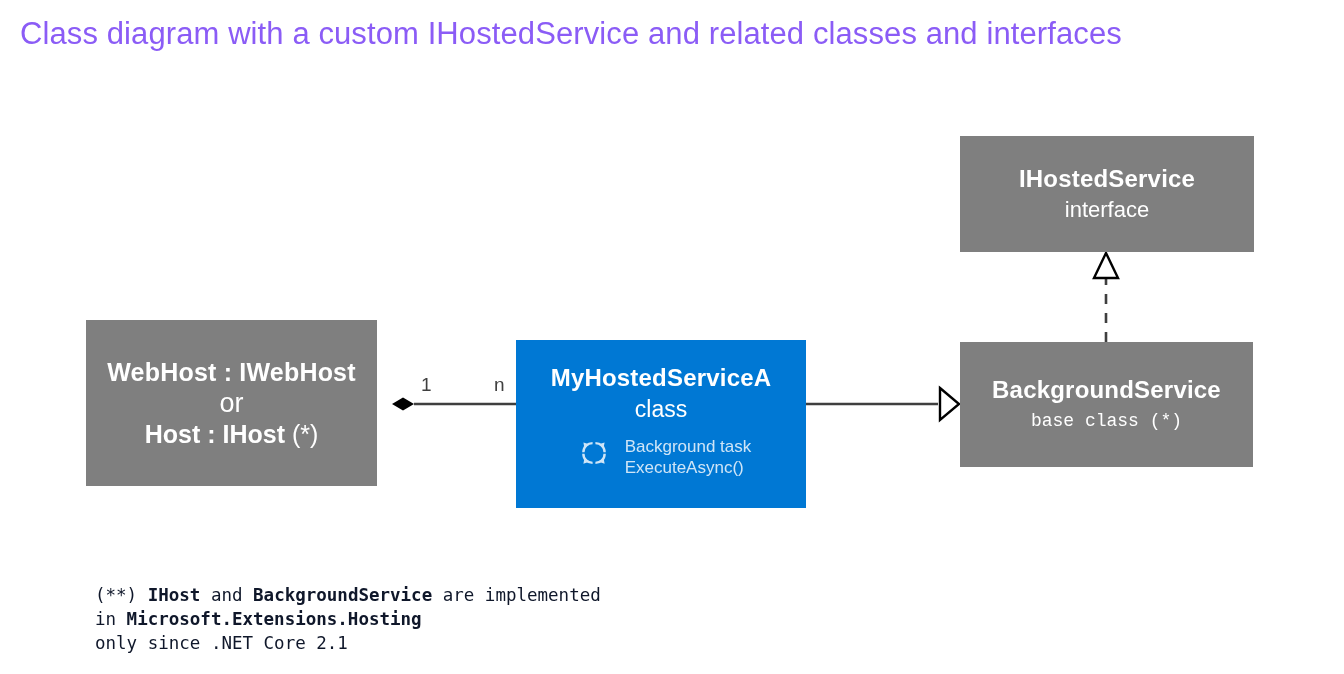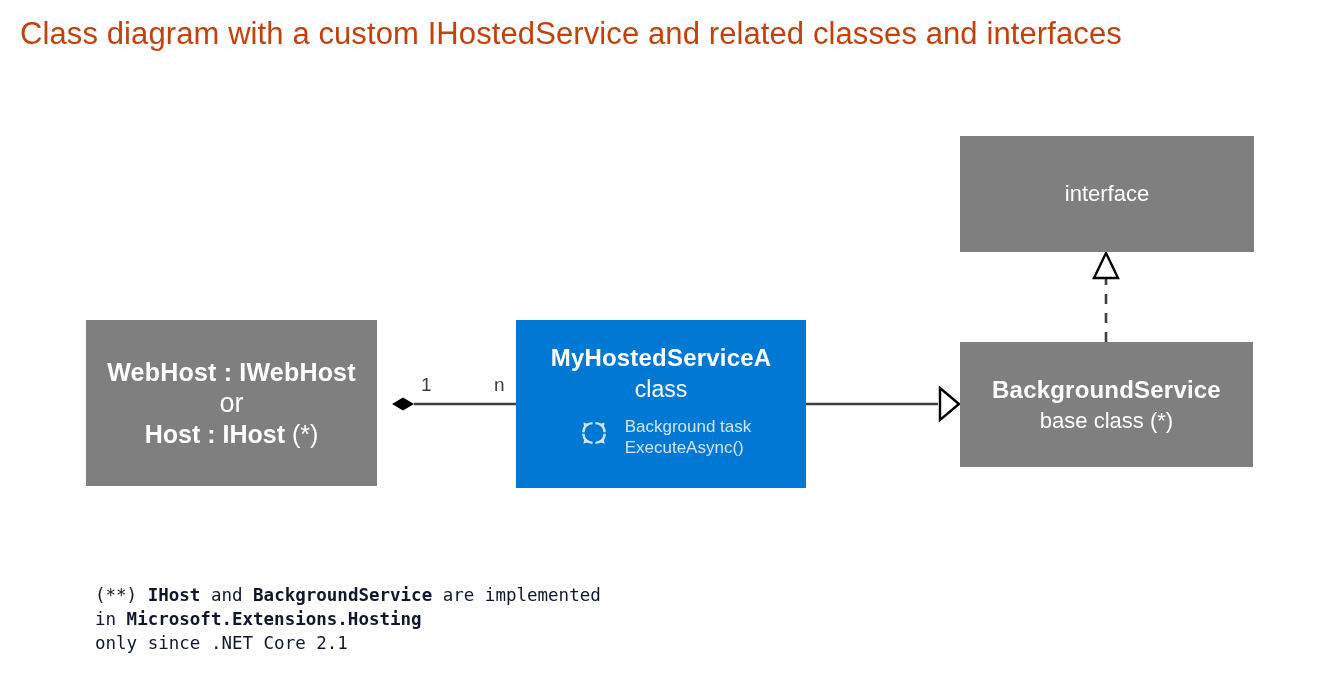--- a/index.html
+++ b/index.html
@@ -21,21 +21,21 @@
   }
 
   
   .diagram-title {
     position: absolute;
     left: 20px;
     top: 14px;
     font-size: 31px;
     line-height: 40px;
     font-weight: 400;
-    color: #c2410c;
+    color: #8b5cf6;
     letter-spacing: 0.1px;
     white-space: nowrap;
   }
 
   
   .node {
     position: absolute;
     box-sizing: border-box;
     display: flex;
     flex-direction: column;
@@ -63,21 +63,21 @@
     height: 166px;
   }
   #node-webhost .node-title { font-size: 25px; line-height: 32px; }
   #node-webhost .node-or    { font-size: 27px; line-height: 30px; font-weight: 400; }
   #node-webhost .node-alt   { font-size: 25px; line-height: 32px; font-weight: bold; }
   #node-webhost .node-alt .star { font-weight: 400; }
 
   
   #node-myhostedservice {
     left: 516px;
-    top: 320px;
+    top: 340px;
     width: 290px;
     height: 168px;
     justify-content: flex-start;
     padding-top: 22px;
   }
   #node-myhostedservice .node-title { font-size: 24px; line-height: 32px; }
   #node-myhostedservice .node-sub   { font-size: 23px; line-height: 30px; }
 
   .task-row {
     display: flex;
@@ -106,21 +106,21 @@
   #node-ihostedservice .node-sub   { font-size: 22px; line-height: 30px; }
 
   
   #node-backgroundservice {
     left: 960px;
     top: 342px;
     width: 293px;
     height: 125px;
   }
   #node-backgroundservice .node-title { font-size: 24px; line-height: 32px; }
-  #node-backgroundservice .node-sub   { font-size: 22px; line-height: 30px; }
+  #node-backgroundservice .node-sub   { font-size: 18px; line-height: 30px; font-family: Liberation Mono, monospace; }
 
   
   #connectors {
     position: absolute;
     left: 0; top: 0;
     width: 1344px;
     height: 674px;
     pointer-events: none;
   }
 
@@ -204,20 +204,21 @@
         </g>
       </svg>
       <div class="task-text">
         <div>Background task</div>
         <div>ExecuteAsync()</div>
       </div>
     </div>
   </div>
 
   <div class="node gray" id="node-ihostedservice">
+    <div class="node-title">IHostedService</div>
     <div class="node-sub">interface</div>
   </div>
 
   <div class="node gray" id="node-backgroundservice">
     <div class="node-title">BackgroundService</div>
     <div class="node-sub">base class (*)</div>
   </div>
 
   <div class="footnote"><span>(**) </span><b>IHost</b><span> and </span><b>BackgroundService</b><span> are implemented</span>
 <span>in </span><b>Microsoft.Extensions.Hosting</b>

